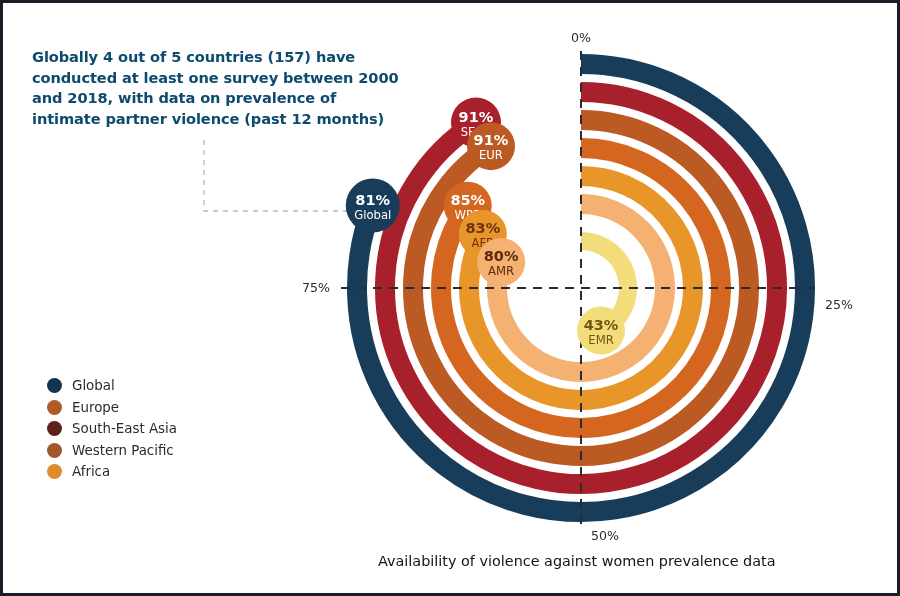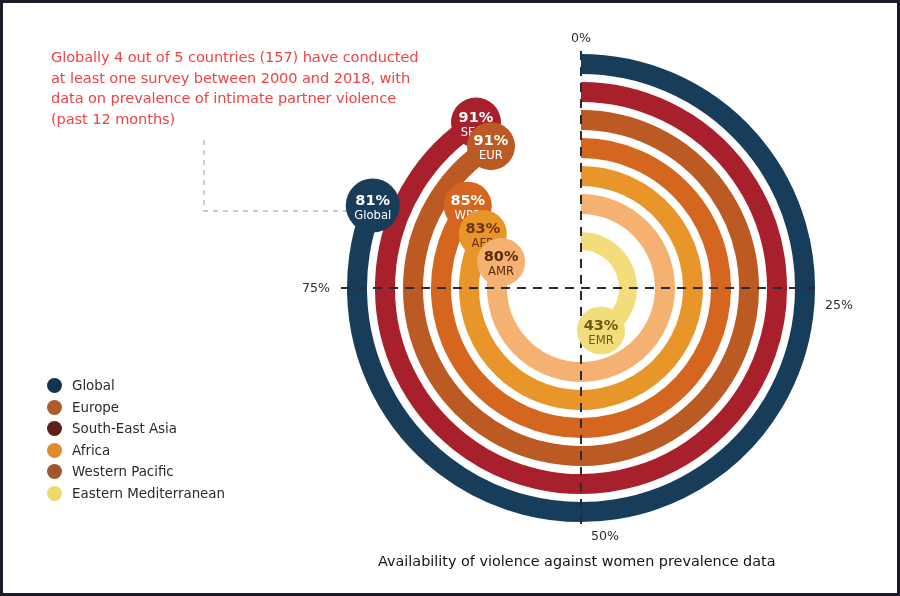--- a/index.html
+++ b/index.html
@@ -13,26 +13,26 @@
     position:absolute;left:0;top:0;width:900px;height:596px;
     box-sizing:border-box;
     border:3px solid #1c1c28;
     background:#ffffff;
   }
   #canvas{position:absolute;left:0;top:0;width:900px;height:596px;}
   svg{position:absolute;left:0;top:0;}
 
   .headline{
     position:absolute;
-    left:48px;top:44px;width:372px;
+    left:29px;top:44px;width:372px;
     font-family:"DejaVu Sans", sans-serif;
-    font-weight:normal;
+    font-weight:bold;
     font-size:14.6px;
     line-height:1.42;
-    color:#ef4444;
+    color:#0c4a6e;
     letter-spacing:-0.1px;
   }
 
   .legend{
     position:absolute;
     left:44px;top:372px;
   }
   .legend-row{
     display:flex;align-items:center;
     height:21.5px;
@@ -138,30 +138,26 @@
       </div>
       <div class="legend-row">
         <span class="legend-dot" style="background: rgb(176, 90, 40);"></span>
         <span class="legend-label">Europe</span>
       </div>
       <div class="legend-row">
         <span class="legend-dot" style="background: rgb(94, 33, 24);"></span>
         <span class="legend-label">South-East Asia</span>
       </div>
       <div class="legend-row">
-        <span class="legend-dot" style="background: rgb(224, 138, 46);"></span>
-        <span class="legend-label">Africa</span>
-      </div>
-      <div class="legend-row">
         <span class="legend-dot" style="background: rgb(160, 88, 43);"></span>
         <span class="legend-label">Western Pacific</span>
       </div>
       <div class="legend-row">
-        <span class="legend-dot" style="background: rgb(236, 217, 107);"></span>
-        <span class="legend-label">Eastern Mediterranean</span>
+        <span class="legend-dot" style="background: rgb(224, 138, 46);"></span>
+        <span class="legend-label">Africa</span>
       </div>
     </div>
 
   <div class="axis-label" id="lbl-0">0%</div>
   <div class="axis-label" id="lbl-25">25%</div>
   <div class="axis-label" id="lbl-50">50%</div>
   <div class="axis-label" id="lbl-75">75%</div>
 
   <div class="footer-title">Availability of violence against women prevalence data</div>
 

